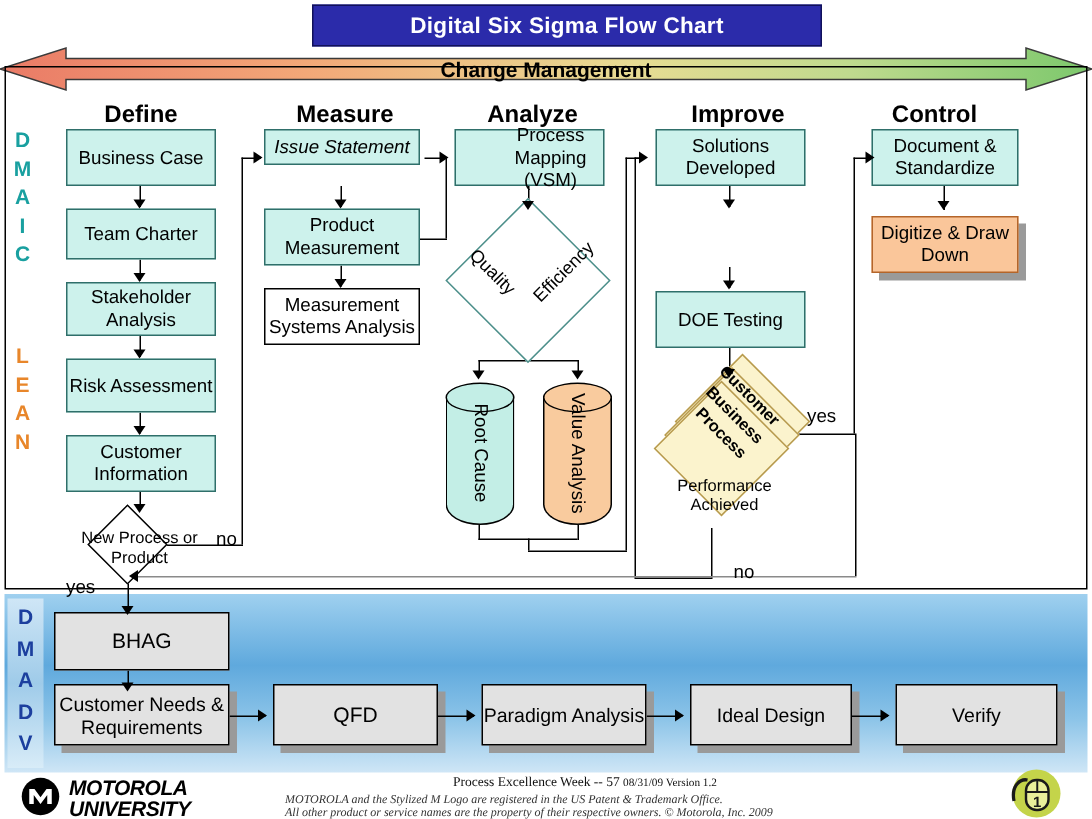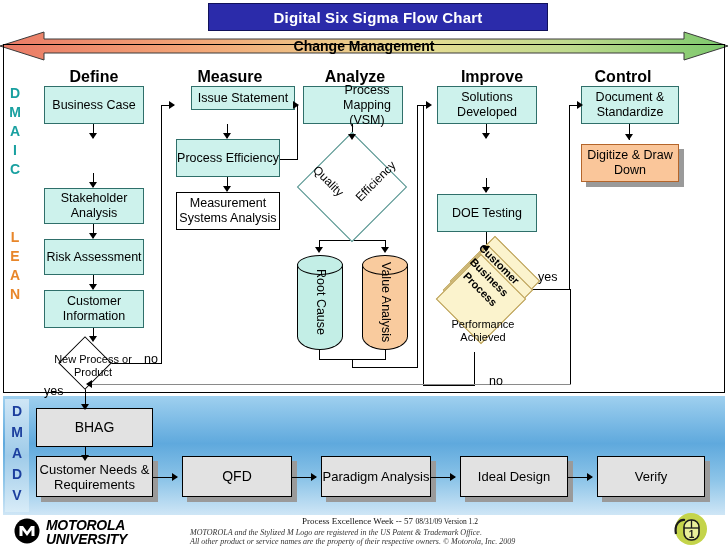--- a/index.html
+++ b/index.html
@@ -126,20 +126,21 @@
   <div class="colhead" style="left:34px;top:68px;width:120px;">Define</div>
   <div class="colhead" style="left:170px;top:68px;width:120px;">Measure</div>
   <div class="colhead" style="left:295px;top:68px;width:120px;">Analyze</div>
   <div class="colhead" style="left:432px;top:68px;width:120px;">Improve</div>
   <div class="colhead" style="left:563px;top:68px;width:120px;">Control</div>
 
   <div class="node cyan" style="left:44px;top:86px;width:100px;height:38px;">Business Case</div>
   <div class="ln v" style="left:93px;top:124px;height:14px;"></div>
   <div class="ar down" style="left:89px;top:133px;"></div>
 
+  <div class="node cyan" style="left:44px;top:139px;width:100px;height:34px;">Team Charter</div>
   <div class="ln v" style="left:93px;top:173px;height:14px;"></div>
   <div class="ar down" style="left:89px;top:182px;"></div>
 
   <div class="node cyan" style="left:44px;top:188px;width:100px;height:36px;">Stakeholder Analysis</div>
   <div class="ln v" style="left:93px;top:224px;height:14px;"></div>
   <div class="ar down" style="left:89px;top:233px;"></div>
 
   <div class="node cyan" style="left:44px;top:239px;width:100px;height:36px;">Risk Assessment</div>
   <div class="ln v" style="left:93px;top:275px;height:14px;"></div>
   <div class="ar down" style="left:89px;top:284px;"></div>
@@ -154,25 +155,25 @@
   <div class="yn" style="left:44px;top:384px;">yes</div>
 
   <div class="ln v" style="left:85px;top:382px;height:26px;"></div>
   <div class="ar down" style="left:81px;top:404px;"></div>
 
   <div class="ln h" style="left:104px;top:363px;width:58px;"></div>
   <div class="ln v" style="left:161px;top:105px;height:258px;"></div>
   <div class="ln h" style="left:161px;top:105px;width:13px;"></div>
   <div class="ar right" style="left:169px;top:101px;"></div>
 
-  <div class="node cyan" style="left:191px;top:86px;width:104px;height:24px;">Issue Statement</div>
+  <div class="node cyan" style="left:176px;top:86px;width:104px;height:24px;font-style:italic;">Issue Statement</div>
   <div class="ln v" style="left:227px;top:124px;height:14px;"></div>
   <div class="ar down" style="left:223px;top:133px;"></div>
 
-  <div class="node cyan" style="left:176px;top:139px;width:104px;height:38px;">Process Efficiency</div>
+  <div class="node cyan" style="left:176px;top:139px;width:104px;height:38px;">Product Measurement</div>
   <div class="ln v" style="left:227px;top:177px;height:14px;"></div>
   <div class="ar down" style="left:223px;top:186px;"></div>
 
   <div class="node white" style="left:176px;top:192px;width:104px;height:38px;">Measurement Systems Analysis</div>
 
   <div class="ln h" style="left:280px;top:159px;width:18px;"></div>
   <div class="ln v" style="left:297px;top:105px;height:54px;"></div>
   <div class="ln h" style="left:283px;top:105px;width:14px;"></div>
   <div class="ar right" style="left:293px;top:101px;"></div>
 

